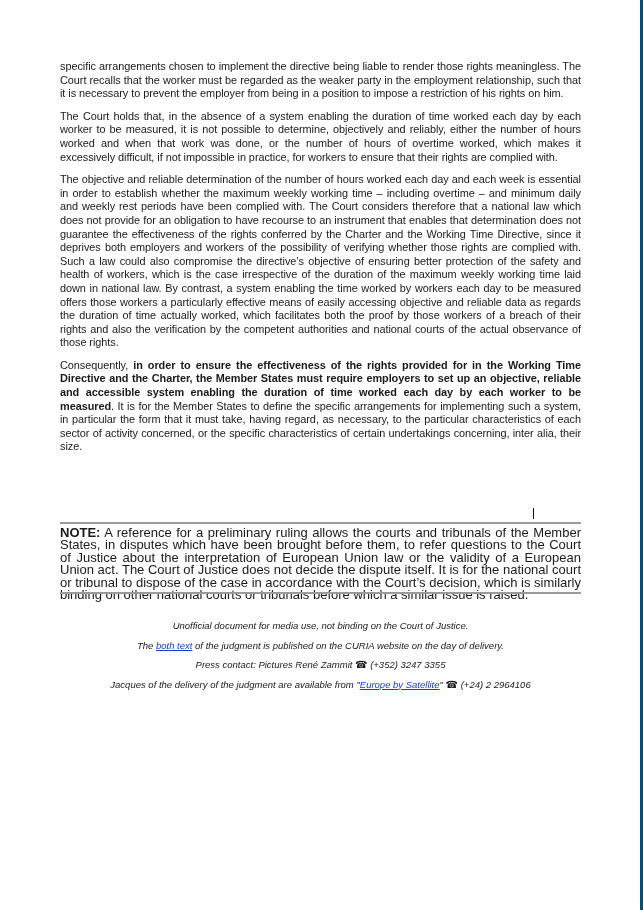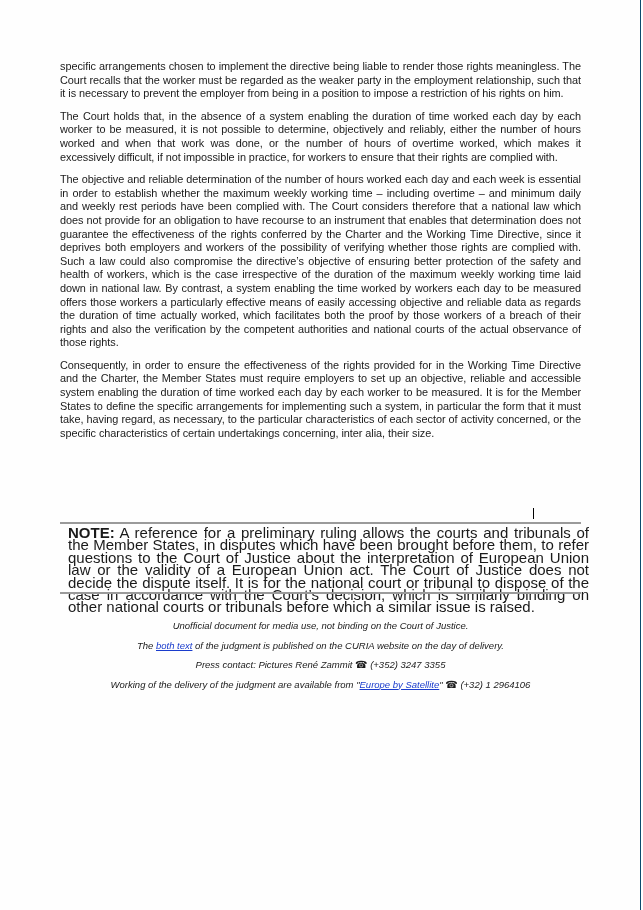--- a/index.html
+++ b/index.html
@@ -14,59 +14,59 @@
     overflow: hidden;
     font-family: "Liberation Sans", sans-serif;
     color: #1a1a1a;
   }
   .page {
     position: absolute;
     left: 0; top: 0;
     width: 640px;
     height: 910px;
     background: #fefefe;
-    border-right: 1px solid #0c4a6e;
+    border-right: 4px solid #0c4a6e;
   }
   .content {
     position: absolute;
     left: 60px;
     top: 60px;
     width: 521px;
   }
   .para {
     margin: 0 0 9px 0;
     font-size: 10.9px;
     line-height: 13.6px;
     text-align: justify;
     letter-spacing: -0.05px;
   }
-  .para b { font-weight: normal; }
+  .para b { font-weight: bold; }
   .cursor {
     position: absolute;
     left: 533px;
     top: 508px;
     width: 1px;
     height: 11px;
     background: #000;
   }
   .rule {
     position: absolute;
     left: 60px;
     width: 521px;
     height: 2px;
     background: #9a9a9a;
   }
   .rule.top { top: 522px; }
   .rule.bottom { top: 592px; }
   .note {
     position: absolute;
-    left: 68px;
+    left: 60px;
     top: 527px;
     width: 521px;
-    font-size: 15px;
+    font-size: 13px;
     line-height: 12.4px;
     text-align: justify;
     color: #1a1a1a;
   }
   .note b { font-weight: bold; }
   .footer {
     position: absolute;
     left: 60px;
     top: 620px;
     width: 521px;
@@ -101,16 +101,16 @@
   <div class="cursor"></div>
 
   <div class="rule top"></div>
   <div class="note"><b>NOTE:</b><span> A reference for a preliminary ruling allows the courts and tribunals of the Member States, in disputes which have been brought before them, to refer questions to the Court of Justice about the interpretation of European Union law or the validity of a European Union act. The Court of Justice does not decide the dispute itself. It is for the national court or tribunal to dispose of the case in accordance with the Court’s decision, which is similarly binding on other national courts or tribunals before which a similar issue is raised.</span></div>
   <div class="rule bottom"></div>
 
   <div class="footer">
     <div class="fline">Unofficial document for media use, not binding on the Court of Justice.</div>
     <div class="fline"><span>The </span><a style="color: rgb(26, 60, 204);">both text</a><span> of the judgment is published on the CURIA website on the day of delivery.</span></div>
     <div class="fline"><span>Press contact: Pictures René Zammit </span><span class="phone">☎</span> <span>(+352) 3247 3355</span></div>
-    <div class="fline"><span>Working of the delivery of the judgment are available from "</span><a style="color: rgb(26, 60, 204);">Europe by Satellite</a><span>" </span><span class="phone">☎</span> <span>(+32) 1 2964106</span></div>
+    <div class="fline"><span>Jacques of the delivery of the judgment are available from "</span><a style="color: rgb(26, 60, 204);">Europe by Satellite</a><span>" </span><span class="phone">☎</span> <span>(+24) 2 2964106</span></div>
   </div>
 
 </div>
 
 </body></html>

